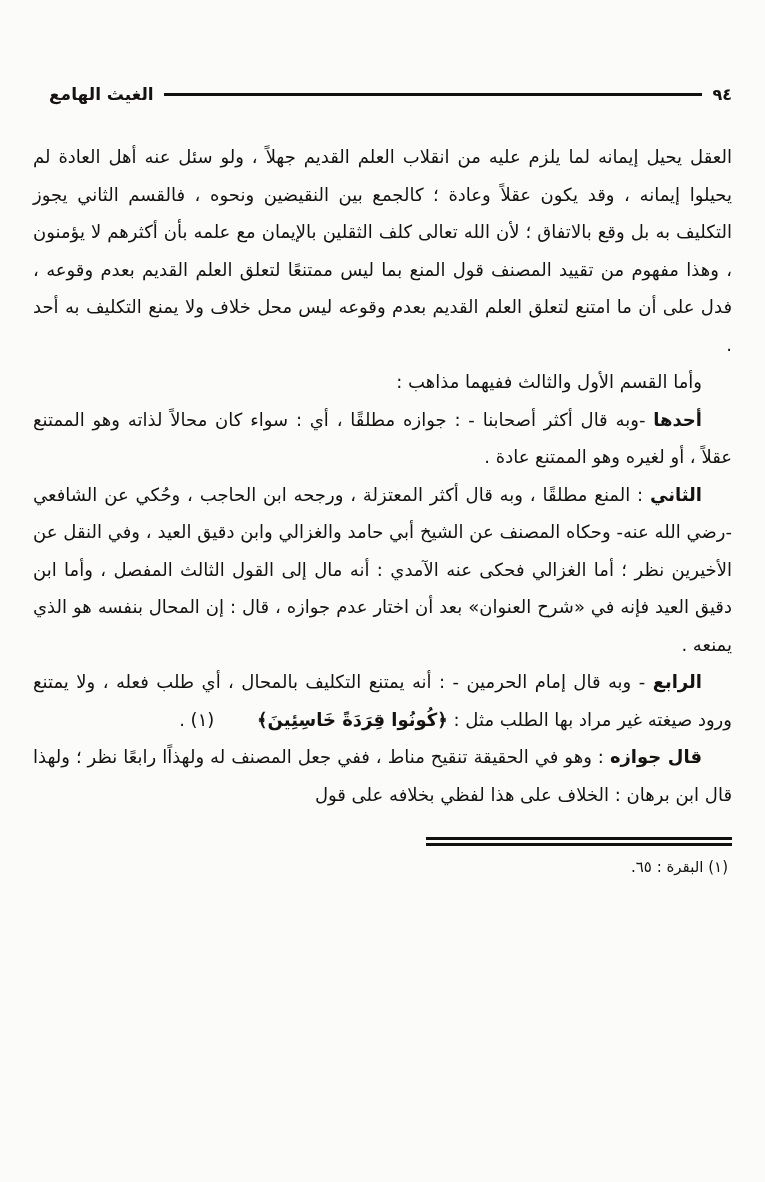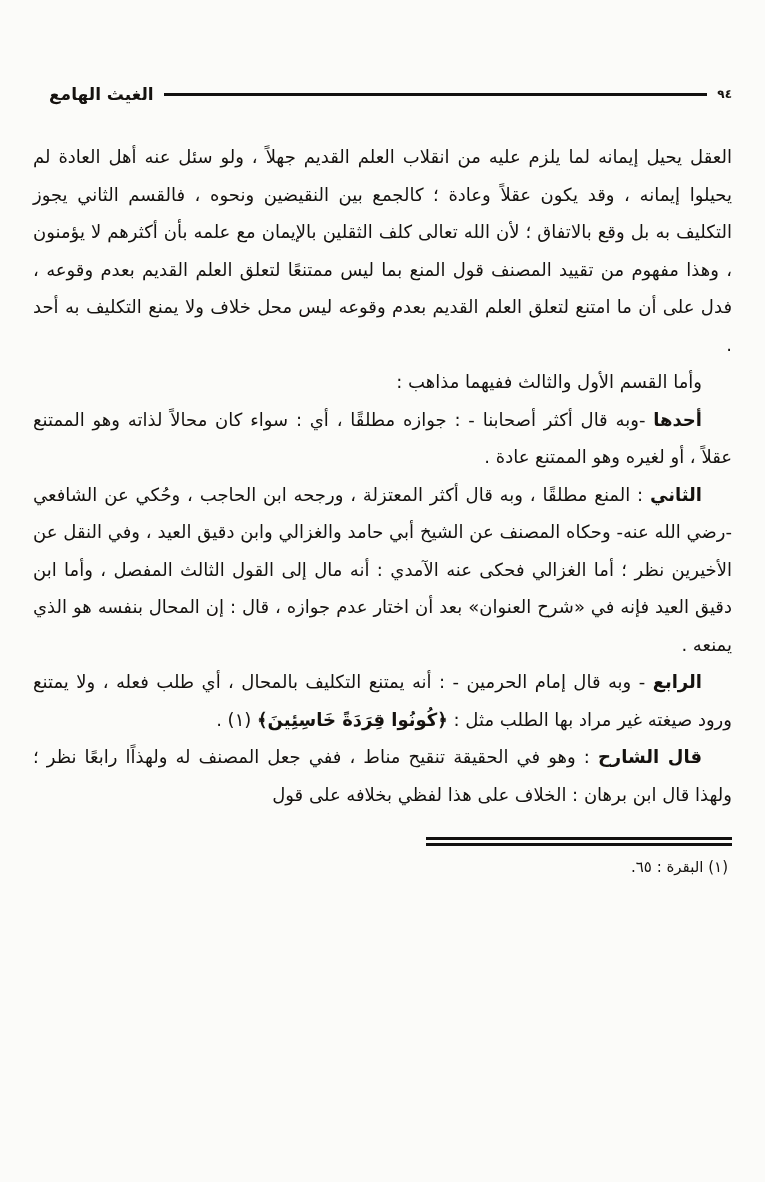--- a/index.html
+++ b/index.html
@@ -24,21 +24,21 @@
   }
   
   .page-header {
     display: flex;
     align-items: center;
     gap: 10px;
     font-weight: bold;
     margin-bottom: 34px;
   }
   .page-number {
-    font-size: 12px;
+    font-size: 16px;
     letter-spacing: 1px;
   }
   .header-rule {
     flex: 1;
     height: 3px;
     background: #121110;
   }
   .book-title {
     font-size: 17px;
     margin-left: 16px;
@@ -56,20 +56,21 @@
   }
   .body-text p.no-indent {
     text-indent: 0;
   }
   .lead {
     font-weight: bold;
     margin-top: 16px;
   }
   .verse {
     font-weight: bold;
+    margin-left: 37px;
   }
   
   .page-footer {
     margin-top: 24px;
   }
   .footnote-rule {
     width: 306px;
     height: 3px;
     border-top: 3px solid #121110;
     border-bottom: 3px solid #121110;
@@ -99,21 +100,21 @@
 
     <p class="para"><span class="lead"></span><span>وأما القسم الأول والثالث ففيهما مذاهب :</span></p>
 
     <p class="para"><span class="lead">أحدها</span><span> -وبه قال أكثر أصحابنا - : جوازه مطلقًا ، أي : سواء كان محالاً لذاته وهو الممتنع عقلاً ، أو لغيره وهو الممتنع عادة .</span></p>
 
     <p class="para"><span class="lead">الثاني</span><span> : المنع مطلقًا ، وبه قال أكثر المعتزلة ، ورجحه ابن الحاجب ، وحُكي عن الشافعي -رضي الله عنه- وحكاه المصنف عن الشيخ أبي حامد والغزالي وابن دقيق العيد ، وفي النقل عن الأخيرين نظر ؛ أما الغزالي فحكى عنه الآمدي : أنه مال إلى القول الثالث المفصل ، وأما ابن دقيق العيد فإنه في «شرح العنوان» بعد أن اختار عدم جوازه ، قال : إن المحال بنفسه هو الذي يمنعه .</span></p>
 
 
     <p class="para"><span class="lead">الرابع</span><span> - وبه قال إمام الحرمين - : أنه يمتنع التكليف بالمحال ، أي طلب فعله ، ولا يمتنع ورود صيغته غير مراد بها الطلب مثل : </span><span class="verse">﴿كُونُوا قِرَدَةً خَاسِئِينَ﴾</span><span> (١) .</span></p>
 
-    <p class="para"><span class="lead">قال الشارح</span><span> : وهو في الحقيقة تنقيح مناط ، ففي جعل المصنف له ولهذاًا رابعًا نظر ؛ ولهذا قال ابن برهان : الخلاف على هذا لفظي بخلافه على قول</span></p>
+    <p class="para"><span class="lead">قال جوازه</span><span> : وهو في الحقيقة تنقيح مناط ، ففي جعل المصنف له ولهذاًا رابعًا نظر ؛ ولهذا قال ابن برهان : الخلاف على هذا لفظي بخلافه على قول</span></p>
 
   </main>
 
   <footer class="page-footer">
     <div class="footnote-rule"></div>
     <p class="footnote">(١) البقرة : ٦٥.</p>
   </footer>
 
 </div>
 

